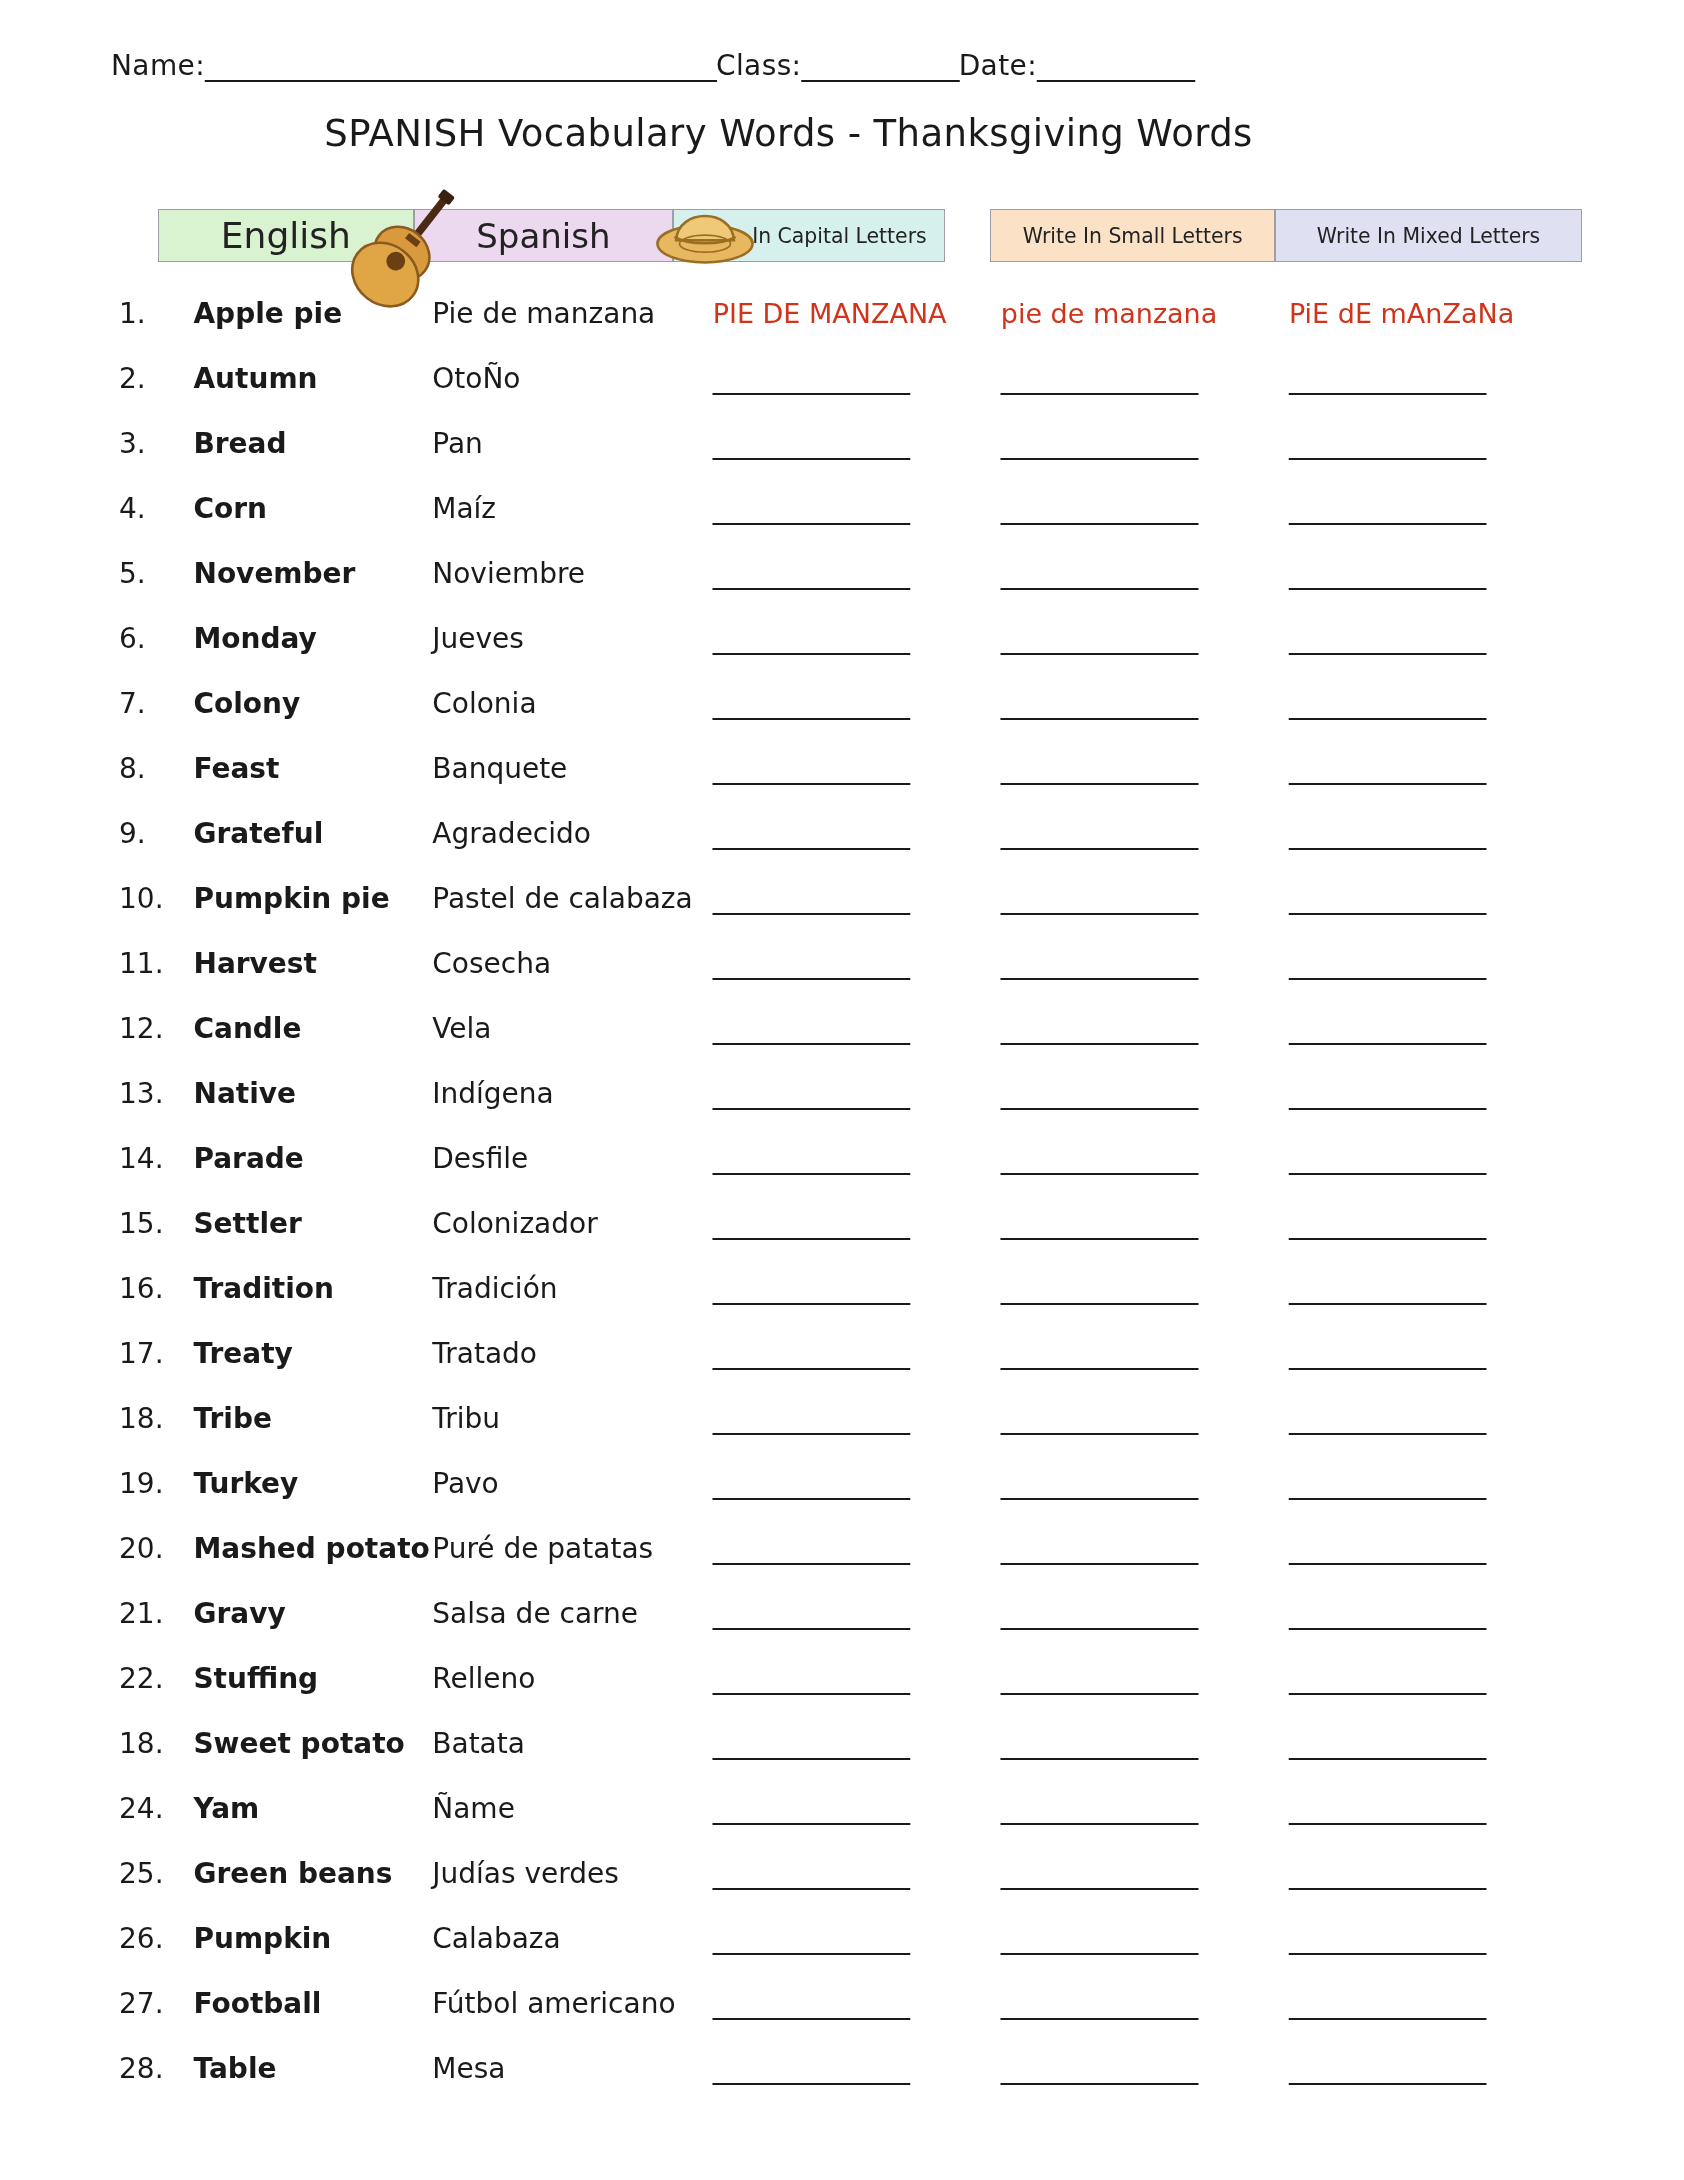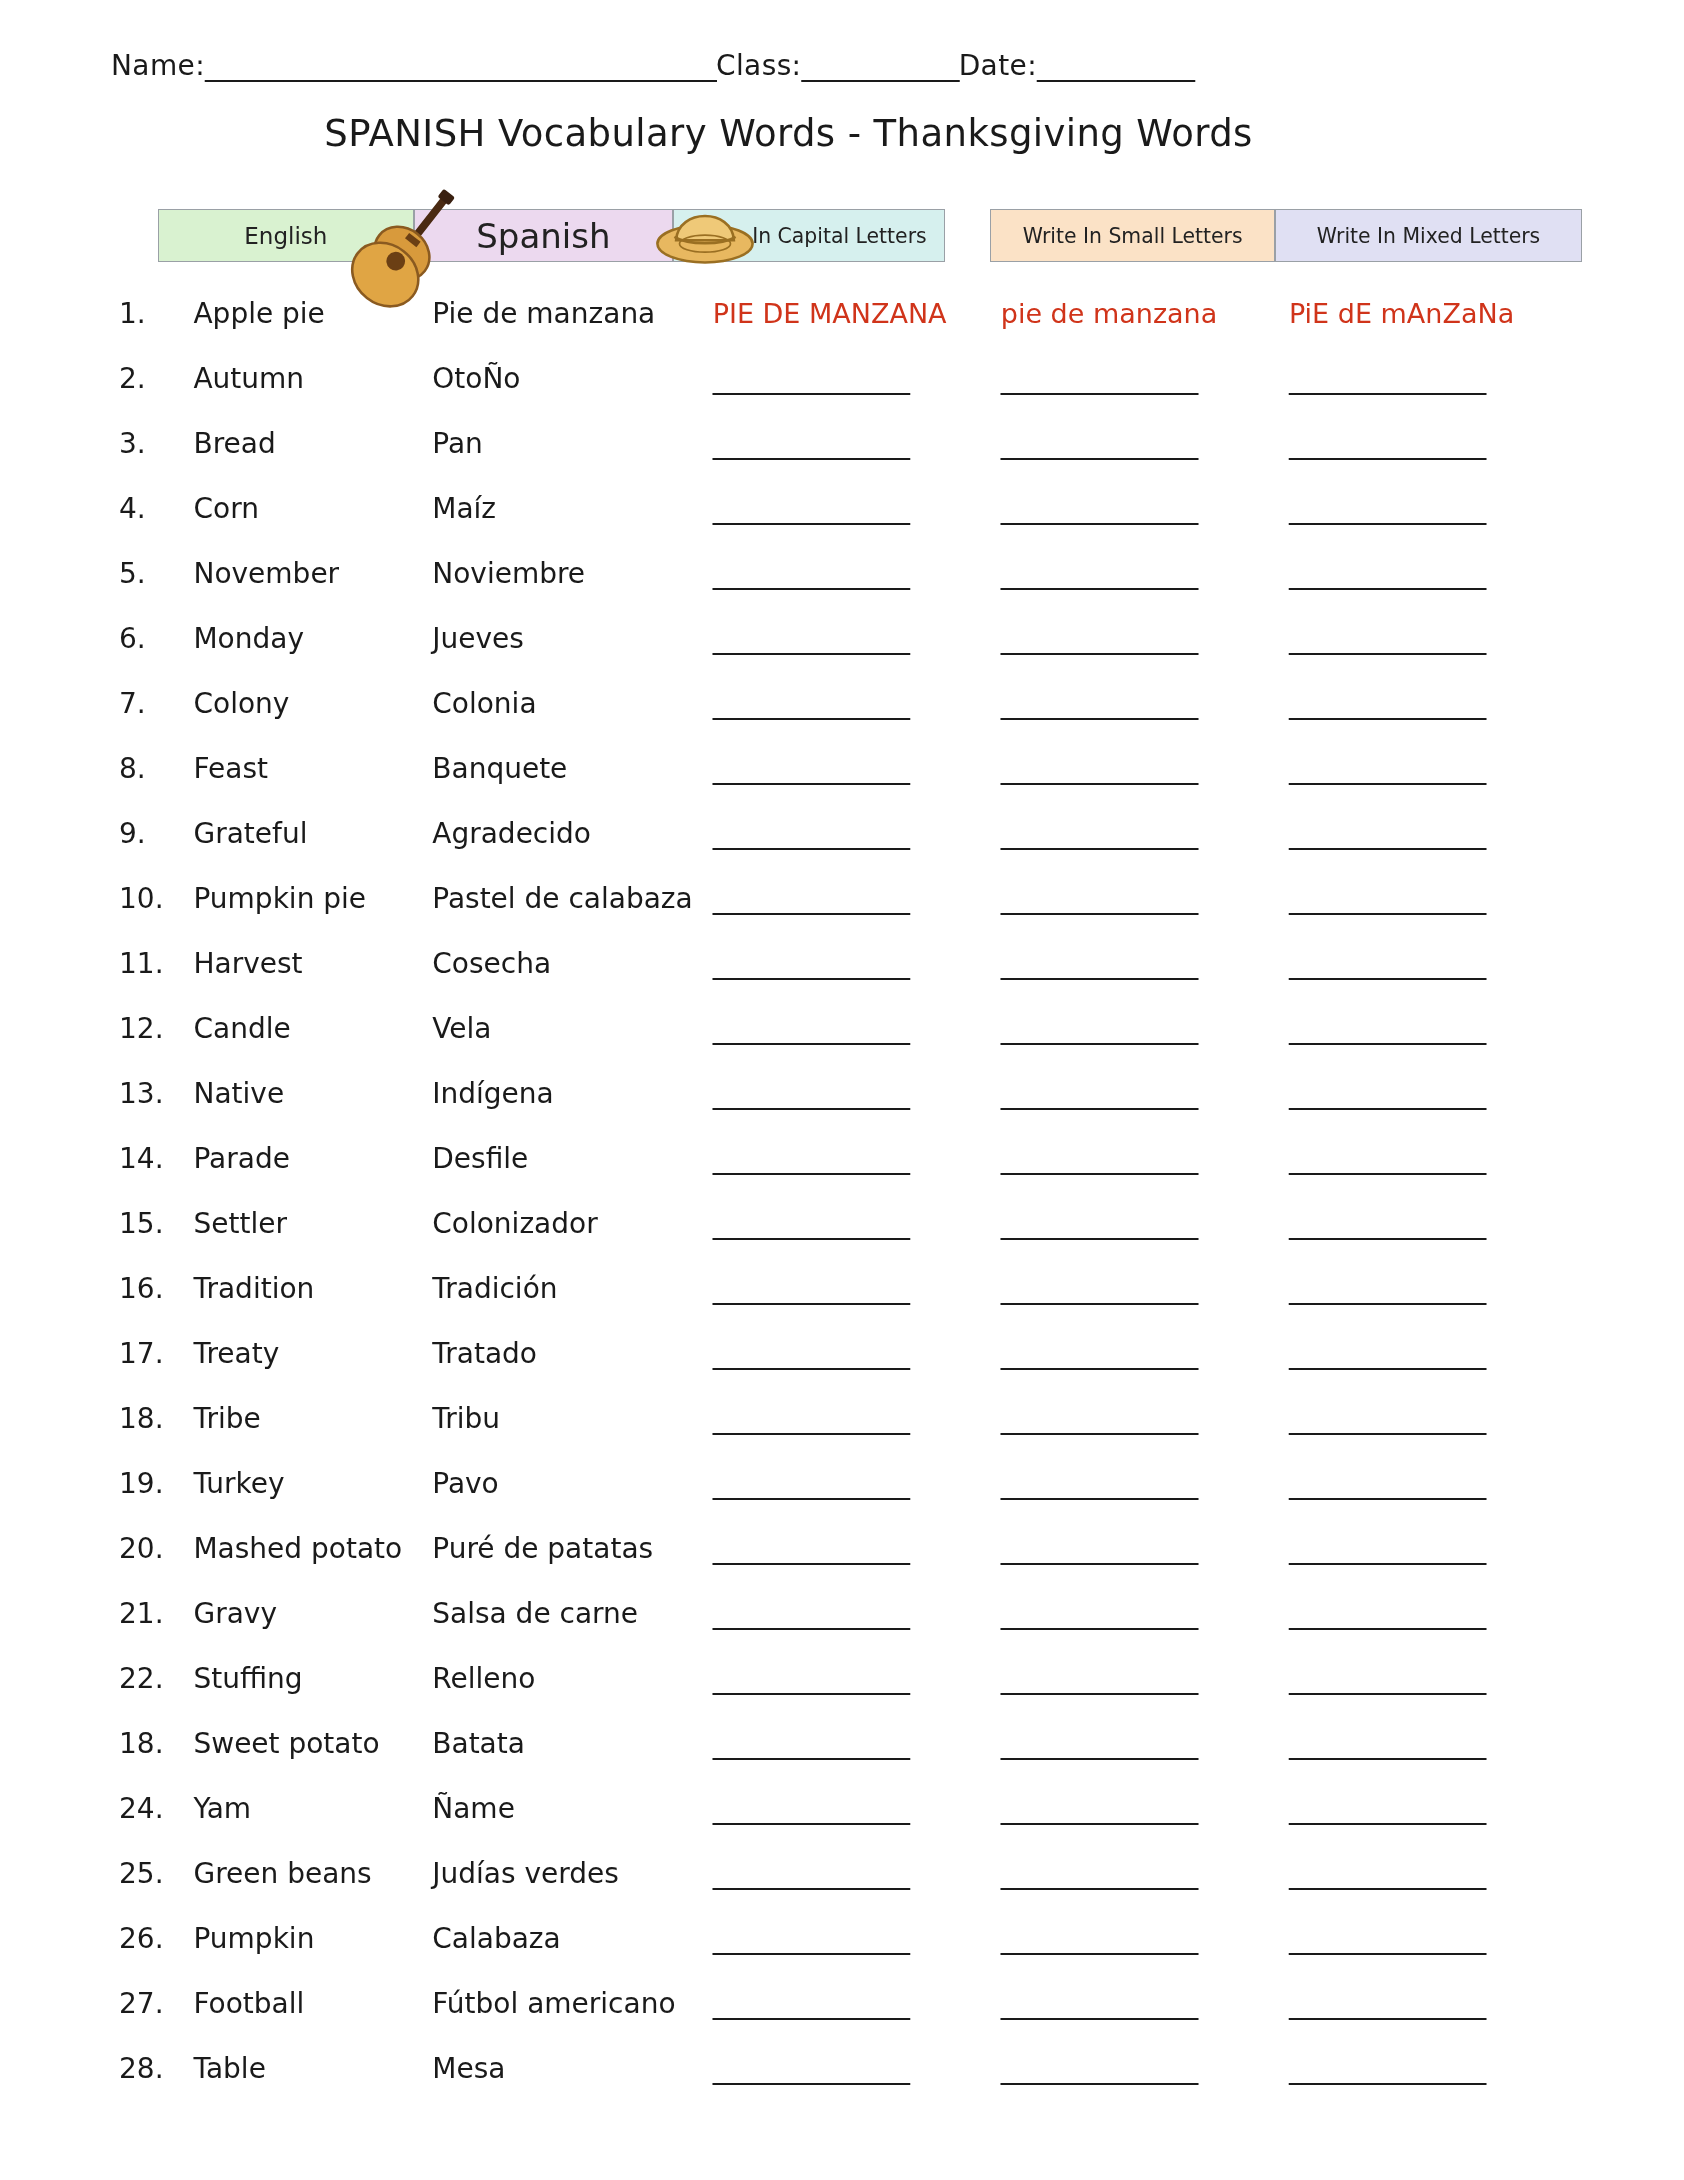--- a/index.html
+++ b/index.html
@@ -64,21 +64,21 @@
   }
   .hcell {
     box-sizing: border-box;
     border: 0.9px solid #9aa0a6;
     display: flex;
     align-items: center;
     justify-content: center;
     font-size: 22px;
     color: #222;
   }
-  .hcell.english  { width: 264px; background: #d9f2d0; font-size: 23px; }
+  .hcell.english  { width: 264px; background: #d9f2d0; font-size: 36px; }
   .hcell.spanish  { width: 268px; background: #ecd9ef; font-size: 34px; }
   .hcell.caps     { width: 281px; background: #d6f0ee; font-size: 20.4px; }
   .hcell.small    { width: 294px; background: #fbe2c6; font-size: 20.4px; margin-left: 45px; }
   .hcell.mixed    { width: 317px; background: #e0e0f3; font-size: 20.4px; }
 
   
   .guitar {
     position: absolute;
     left: 339px;
     top: 177px;
@@ -108,21 +108,21 @@
     display: flex;
     align-items: center;
     font-size: 28px;
   }
   .c-num {
     width: 77px;
     padding-left: 119px;
     box-sizing: content-box;
     text-align: left;
   }
-  .c-en { width: 247px; }
+  .c-en { width: 247px; font-weight: bold; }
   .c-es { width: 290px; }
   .blank-cell {
     width: 290px;
     font-size: 28px;
     letter-spacing: -0.9px;
     color: #1a1a1a;
     white-space: nowrap;
   }
   .blank-cell.c-caps { width: 298px; }
   .blank-cell.c-small { width: 298px; }

